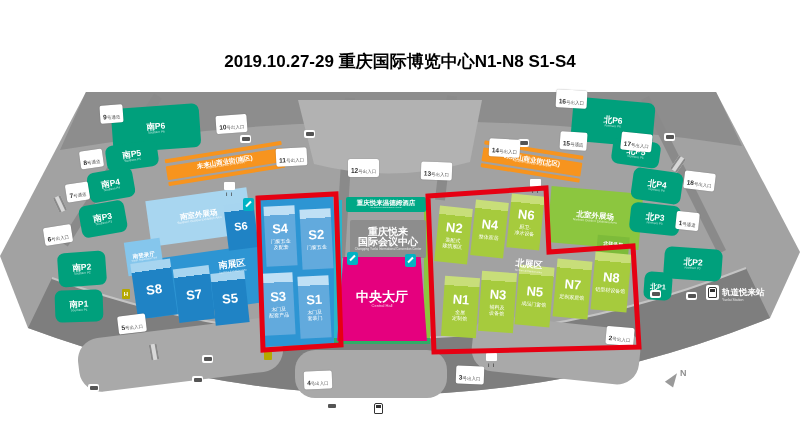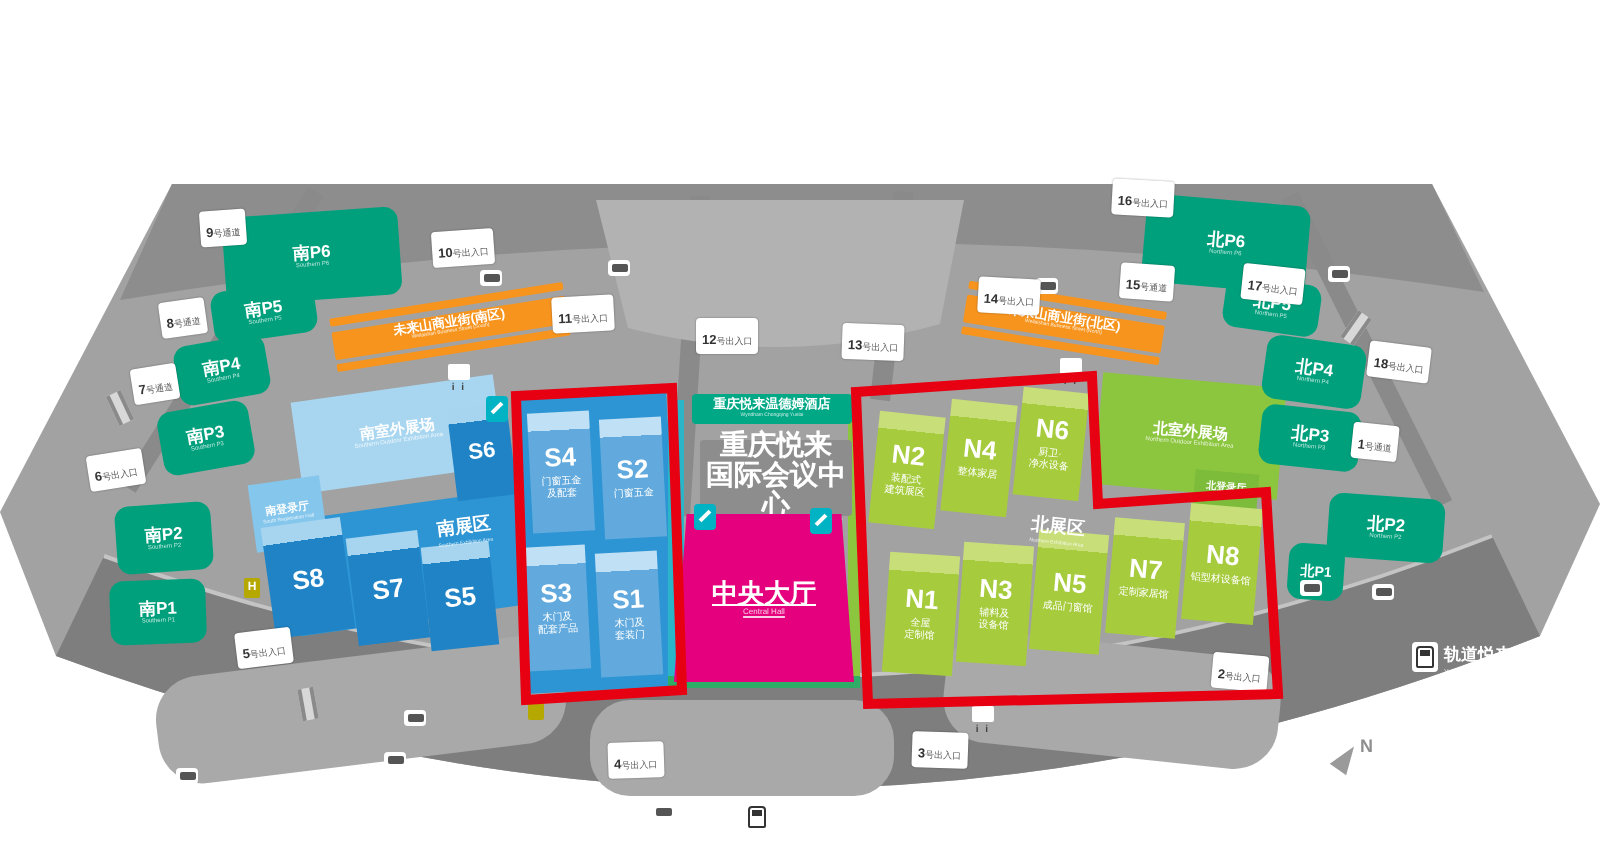--- a/index.html
+++ b/index.html
@@ -54,20 +54,21 @@
   .compass{color:#8f8f8f;}
   .compass .tri{width:0;height:0;border-left:5px solid transparent;border-right:5px solid transparent;border-bottom:14px solid #9a9a9a;transform:rotate(35deg);}
   .compass .nl{font-size:9px;font-weight:bold;position:absolute;left:12px;top:-4px;}
   svg.layer{position:absolute;left:0;top:0;}
 </style>
 </head>
 <body>
 
 <div id="stage">
 
+  <div class="abs subtitle">2019.10.27-29  重庆国际博览中心N1-N8 S1-S4</div>
 
   <svg class="layer" width="800" height="432" viewBox="0 0 800 432">
     <path d="M86,92 L716,92 L800,252 L770,318 Q400,466 28,328 L0,256 Z" fill="#a2a2a2"></path>
     <path d="M86,92 L716,92 L742,146 Q400,94 60,150 Z" fill="#8d8d8d"></path>
     <path d="M28,328 Q400,466 770,318 L746,268 Q400,404 52,278 Z" fill="#7e7e7e"></path>
     <path d="M52,278 Q400,404 746,268" stroke="#c4c4c4" stroke-width="2" fill="none"></path>
     <path d="M158,96 L64,244" stroke="#8a8a8a" stroke-width="9" fill="none"></path>
     <path d="M350,98 L340,258" stroke="#8a8a8a" stroke-width="10" fill="none"></path>
     <path d="M452,96 L440,200" stroke="#8a8a8a" stroke-width="10" fill="none"></path>
     <path d="M645,98 L722,252" stroke="#8a8a8a" stroke-width="9" fill="none"></path>
@@ -128,25 +129,25 @@
     <span class="hid">S1</span>
     <span class="hsub">木门及
 套装门</span>
   </div>
 
   <div class="abs zone-lbl" style="left:346px;top:197px;width:80px;height:15px;background:#00a886;z-index:2;display:flex;flex-direction:column;justify-content:center;border-radius:2px;">
     <span class="zh" style="font-size:6.5px;">重庆悦来温德姆酒店</span>
     <span class="en" style="font-size:2.5px;">Wyndham Chongqing Yuelai</span>
   </div>
   <div class="abs zone-lbl" style="left:350px;top:220px;width:76px;height:38px;background:#8d8d8d;z-index:2;display:flex;flex-direction:column;justify-content:center;border-radius:2px;">
-    <span class="zh pre" style="font-size:14px;">重庆悦来
+    <span class="zh pre" style="font-size:10px;">重庆悦来
 国际会议中心</span>
     <span class="en" style="font-size:3px;">Chongqing Yuelai International Convention Center</span>
   </div>
-  <div class="abs zone-lbl" style="left:337px;top:257px;width:90px;height:84px;background:#e5007e;z-index:2;display:flex;flex-direction:column;justify-content:center;clip-path:polygon(7% 0,93% 0,100% 100%,0 100%);text-decoration:underline;">
+  <div class="abs zone-lbl" style="left:337px;top:257px;width:90px;height:84px;background:#e5007e;z-index:2;display:flex;flex-direction:column;justify-content:center;clip-path:polygon(7% 0,93% 0,100% 100%,0 100%);">
     <span class="zh" style="font-size:13px;">中央大厅</span>
     <span class="en" style="font-size:4px;">Central Hall</span>
   </div>
 
   <div class="abs zone-lbl" style="left:549px;top:190px;width:92px;height:56px;background:#8cc63f;transform:rotate(5deg);z-index:2;display:flex;flex-direction:column;justify-content:center;">
     <span class="zh" style="font-size:7.5px;">北室外展场</span>
     <span class="en" style="font-size:3px;">Northern Outdoor Exhibition Area</span>
   </div>
   <div class="abs zone-lbl" style="left:597px;top:236px;width:32px;height:18px;background:#7dbb3a;transform:rotate(5deg);z-index:2;display:flex;flex-direction:column;justify-content:center;">
     <span class="zh" style="font-size:5px;">北登录厅</span>
@@ -272,21 +273,21 @@
   <div class="abs gate" style="left:216px;top:115px;transform:rotate(-4deg);z-index:4;"><span class="g-num">10</span><span class="g-suf">号出入口</span></div>
   <div class="abs gate" style="left:276px;top:148px;transform:rotate(-3deg);z-index:4;"><span class="g-num">11</span><span class="g-suf">号出入口</span></div>
   <div class="abs gate" style="left:348px;top:159px;z-index:4;"><span class="g-num">12</span><span class="g-suf">号出入口</span></div>
   <div class="abs gate" style="left:421px;top:162px;transform:rotate(2deg);z-index:4;"><span class="g-num">13</span><span class="g-suf">号出入口</span></div>
   <div class="abs gate" style="left:489px;top:139px;transform:rotate(3deg);z-index:4;"><span class="g-num">14</span><span class="g-suf">号出入口</span></div>
   <div class="abs gate" style="left:560px;top:132px;transform:rotate(4deg);z-index:4;"><span class="g-num">15</span><span class="g-suf">号通道</span></div>
   <div class="abs gate" style="left:556px;top:90px;transform:rotate(3deg);z-index:4;"><span class="g-num">16</span><span class="g-suf">号出入口</span></div>
   <div class="abs gate" style="left:621px;top:133px;transform:rotate(6deg);z-index:4;"><span class="g-num">17</span><span class="g-suf">号出入口</span></div>
   <div class="abs gate" style="left:684px;top:172px;transform:rotate(7deg);z-index:4;"><span class="g-num">18</span><span class="g-suf">号出入口</span></div>
 
-  <div class="abs metro" style="left:706px;top:282px;z-index:3;margin-top:36px;">
+  <div class="abs metro" style="left:706px;top:282px;z-index:3;">
     <span class="train">
         <i></i>
       </span>
     <span class="mtxt"><span class="mzh">轨道悦来站</span><span class="men">Yuelai Station</span></span>
   </div>
   <div class="abs metro" style="left:372px;top:398px;z-index:3;">
     <span class="train">
         <i></i>
       </span>
     <span class="mtxt"><span class="mzh">轨道国博中心站</span><span class="men">Expo Station</span></span>

